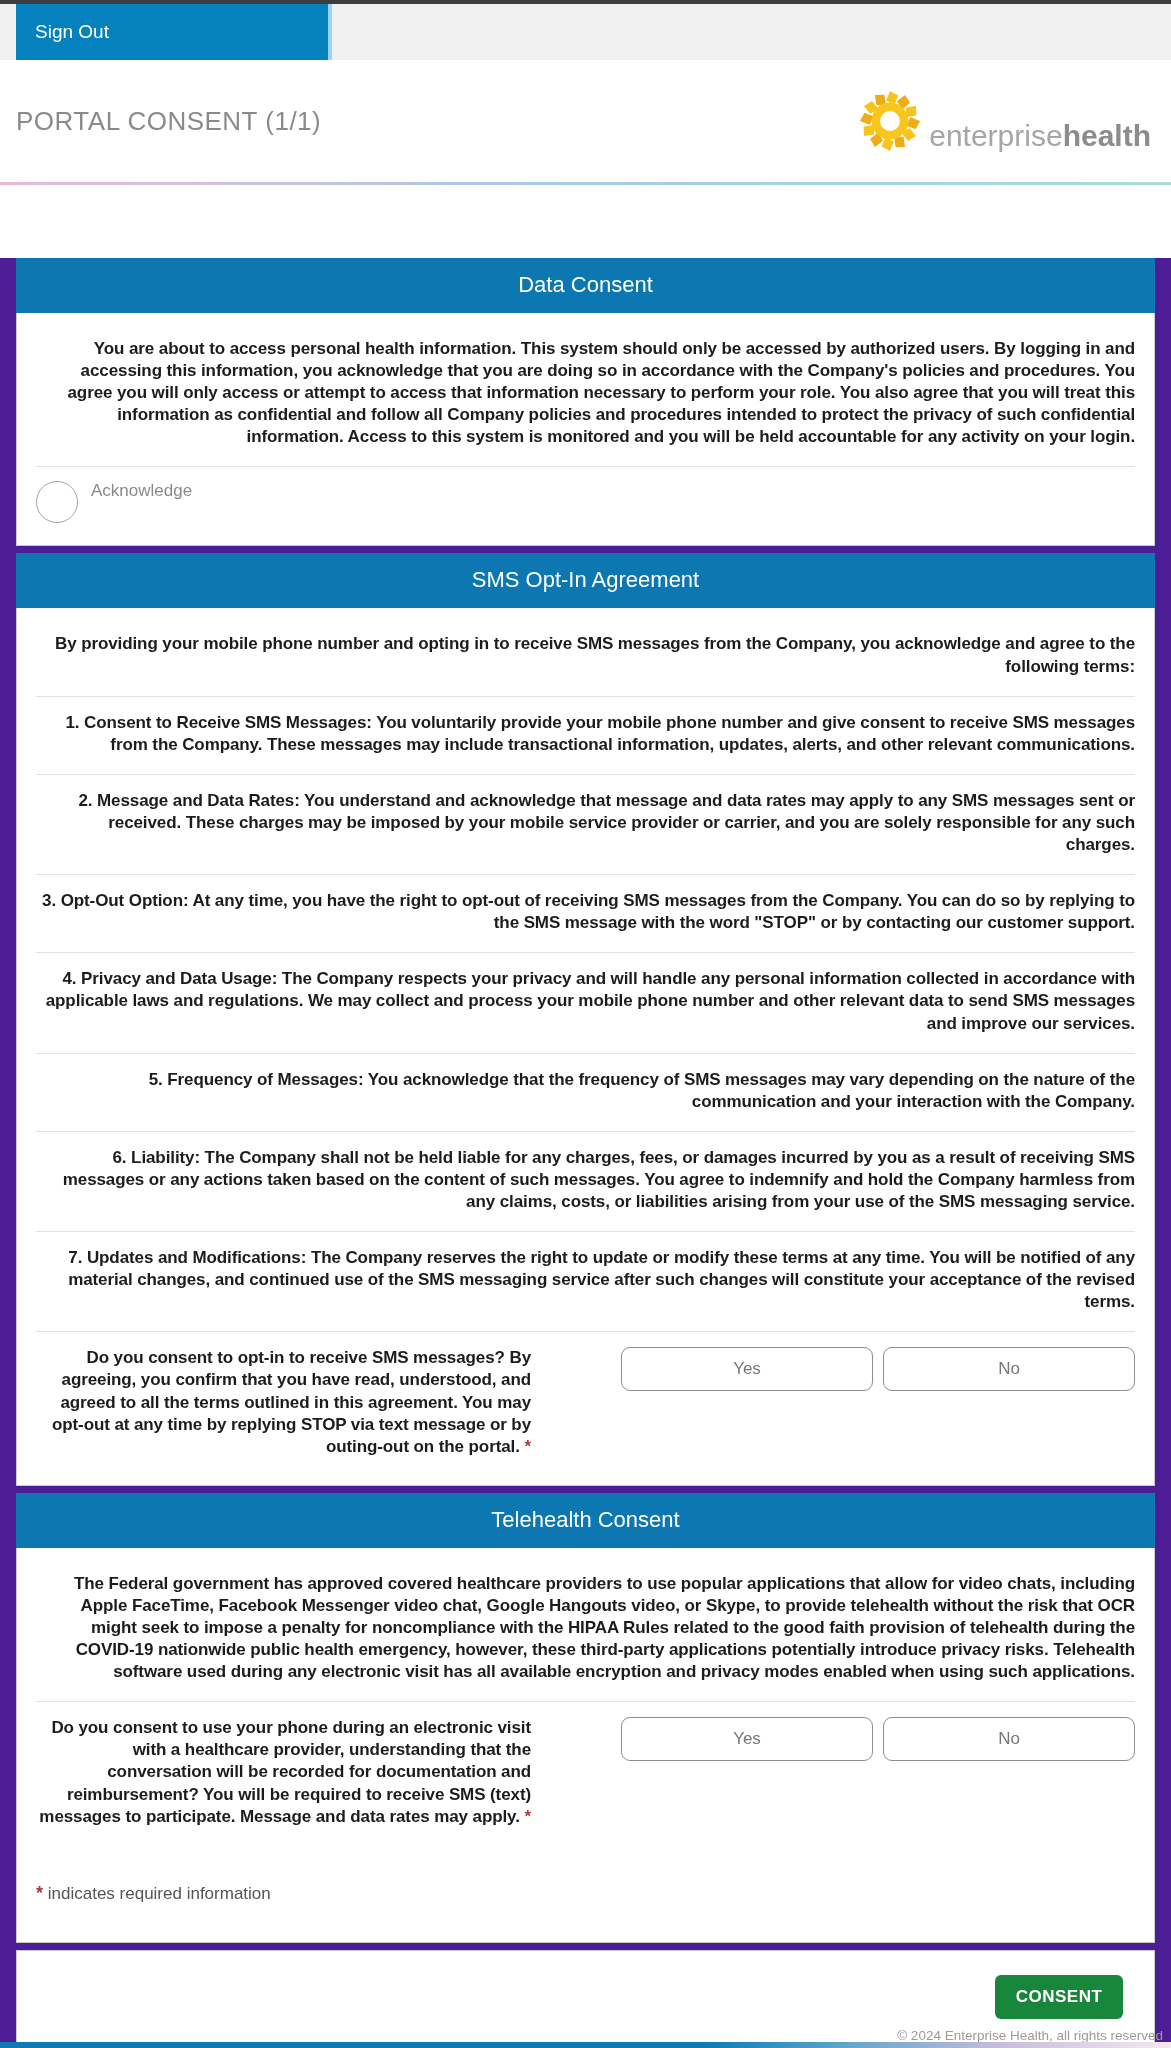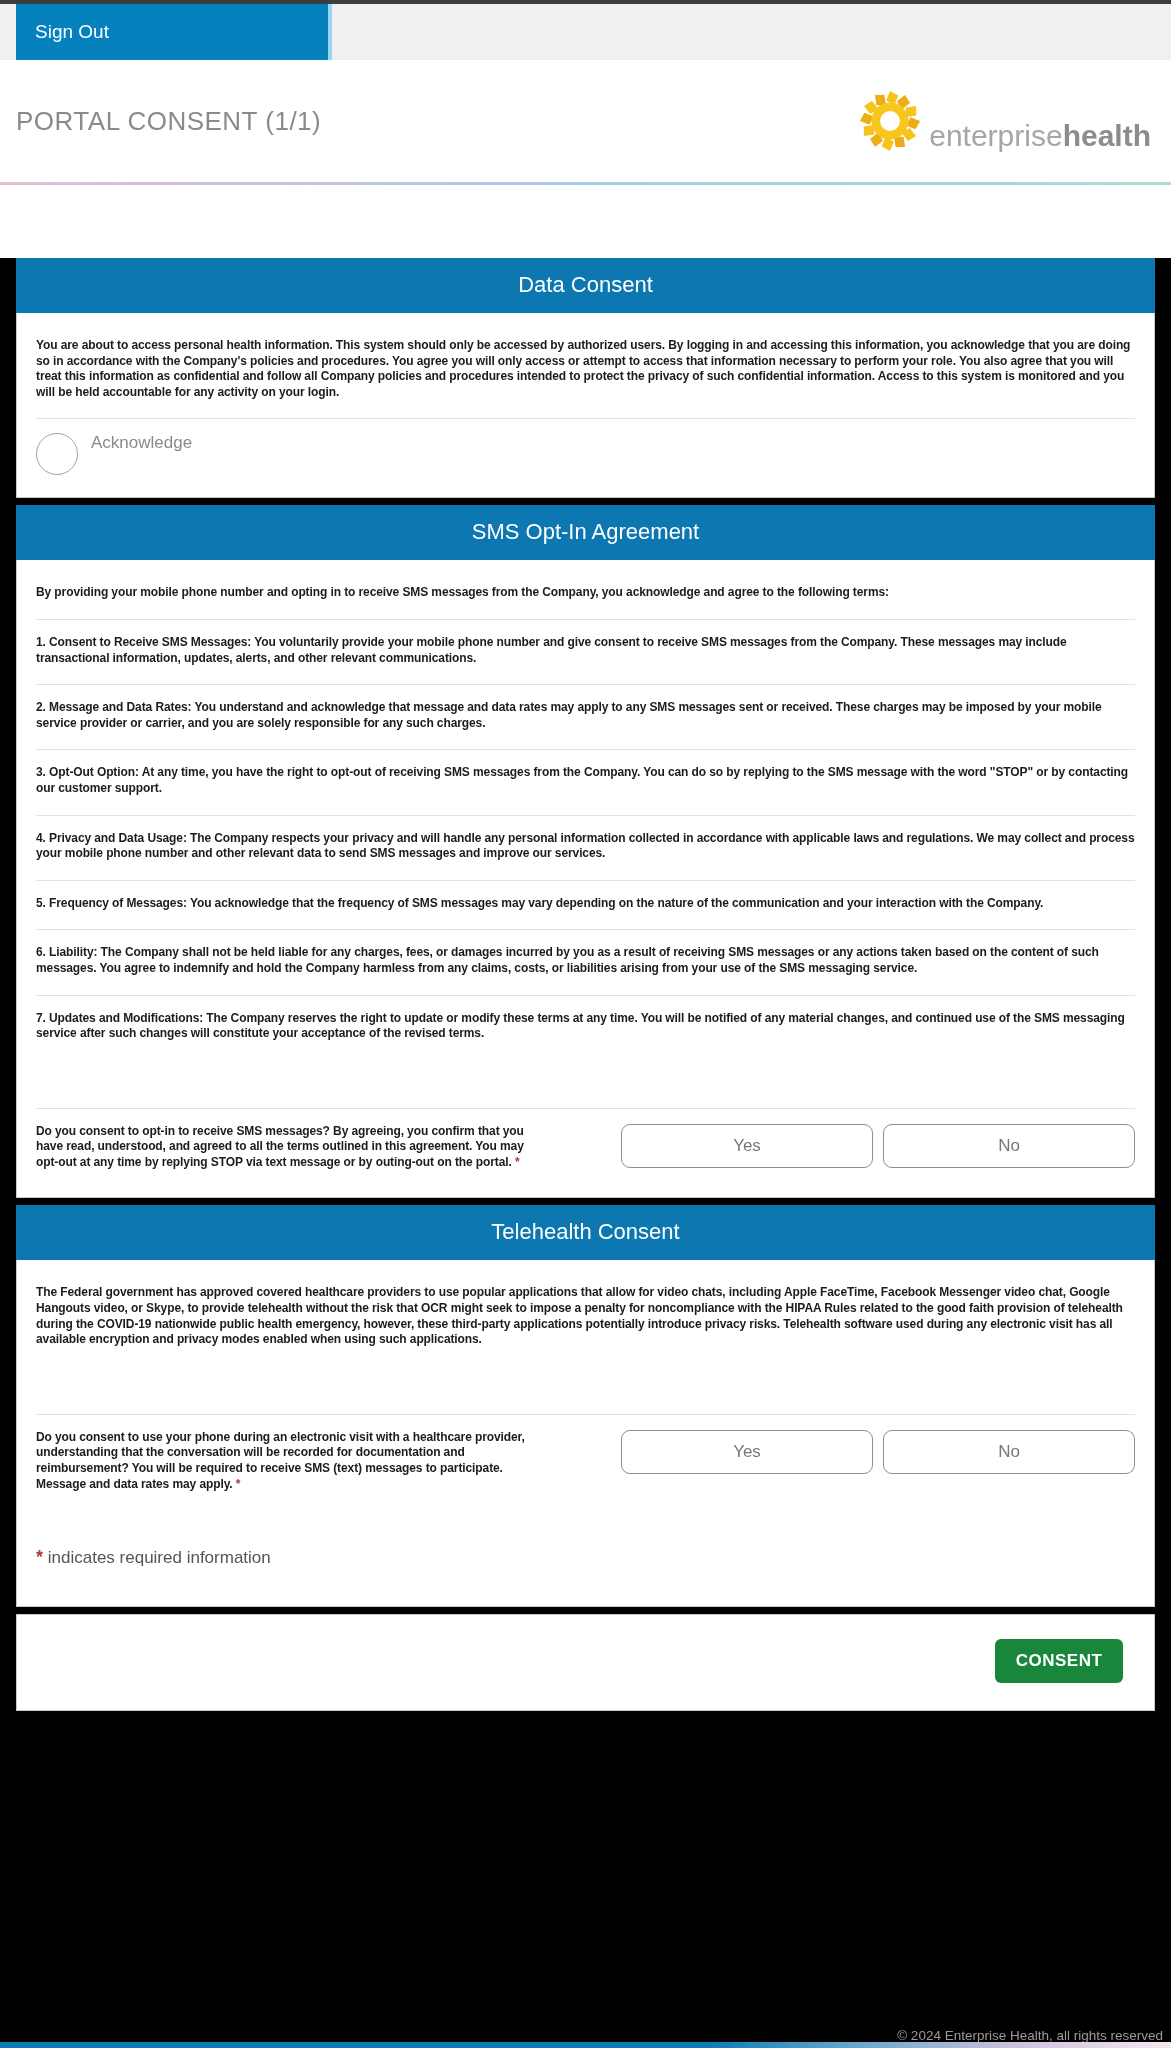--- a/index.html
+++ b/index.html
@@ -1,18 +1,18 @@
 <!DOCTYPE html>
 <html><head>
 <meta charset="utf-8">
 <style>
   * { margin:0; padding:0; box-sizing:border-box; }
   html,body { background:#efeff0; }
   body { font-family:"Liberation Sans","DejaVu Sans",sans-serif; }
-  .page { position:relative; width:1171px; height:2048px; background:#000000; overflow:hidden; }
+  .page { position:relative; width:1171px; height:2048px; background:#4c1d95; overflow:hidden; }
 
   .top-strip { height:4px; background:#3a3e41; }
   .tab-band { height:56px; background:#f0f0f1; padding-left:16px; }
   .signout-tab { width:316px; height:56px; background:#0581bd; border-right:4px solid #9ed2ee;
     color:#fff; font-size:19px; display:flex; align-items:center; padding-left:19px; cursor:pointer; }
 
   .header-band { height:122px; background:#fff; display:flex; align-items:center;
     justify-content:space-between; padding:0 16px; }
   .page-title { font-size:26px; font-weight:400; color:#8a8a8a; letter-spacing:.5px; }
   .logo { display:flex; align-items:flex-end; gap:7px; margin-right:4px; }
@@ -22,32 +22,32 @@
   .gradient-line { height:3px;
     background:linear-gradient(90deg,#e6bcd4 0%,#c9c2e2 22%,#abc9e7 45%,#a0d5e3 72%,#abdcd3 100%); }
   .white-spacer { height:73px; background:#fff; }
 
   .content { margin:0 16px; }
   .card { background:#fff; border:1px solid #c9c9c9; margin-bottom:7px; }
   .card-title { background:#0c77b0; color:#fff; font-size:22px; font-weight:400;
     padding:14px 20px 15px; margin:-1px -1px 0 -1px;text-align:center; }
   .card-body { padding:0 19px; }
 
-  .para { font-size:12px; line-height:1.3; color:#1c1c1c; font-weight:600; letter-spacing:-.1px; }
+  .para { font-size:17px; line-height:1.3; color:#1c1c1c; font-weight:600; letter-spacing:-.1px;text-align:right; }
   .intro-para { padding:25px 0 18px; }
   .term { border-top:1px solid #e2e2e2; padding:15px 0 18px; }
 
   .agree-row { border-top:1px solid #e2e2e2; padding:14px 0 22px; display:flex; align-items:flex-start; }
   .agree-label { flex:0 0 585px; }
   .control { display:flex; align-items:flex-start; gap:13px; }
   .radio { width:42px; height:42px; border-radius:50%; border:1px solid #a5a5a5; background:#fff;
     cursor:pointer; flex:none; display:inline-block; }
   .muted { color:#8a8a8a; font-size:17px; font-weight:400; }
 
-  .q-row { border-top:1px solid #e2e2e2; padding:15px 0 27px; display:flex; align-items:flex-start;margin-top:48px; }
+  .q-row { border-top:1px solid #e2e2e2; padding:15px 0 27px; display:flex; align-items:flex-start; }
   .q-text { flex:0 0 585px; padding-right:90px; }
   .q-buttons { flex:1; display:flex; gap:10px; align-items:flex-start; }
   .choice-btn { flex:1; height:44px; border:1px solid #8f8f8f; border-radius:9px; background:#fff;
     color:#777; font-size:17px; font-family:inherit; cursor:pointer; }
 
   .req { color:#a93a3f; font-weight:700; }
   .footnote { padding:28px 0 38px; font-size:17px; color:#555; font-weight:400; }
   .footnote .req { font-size:18px; }
 
   .submit-card { background:#fff; border:1px solid #c9c9c9; height:97px; display:flex;

